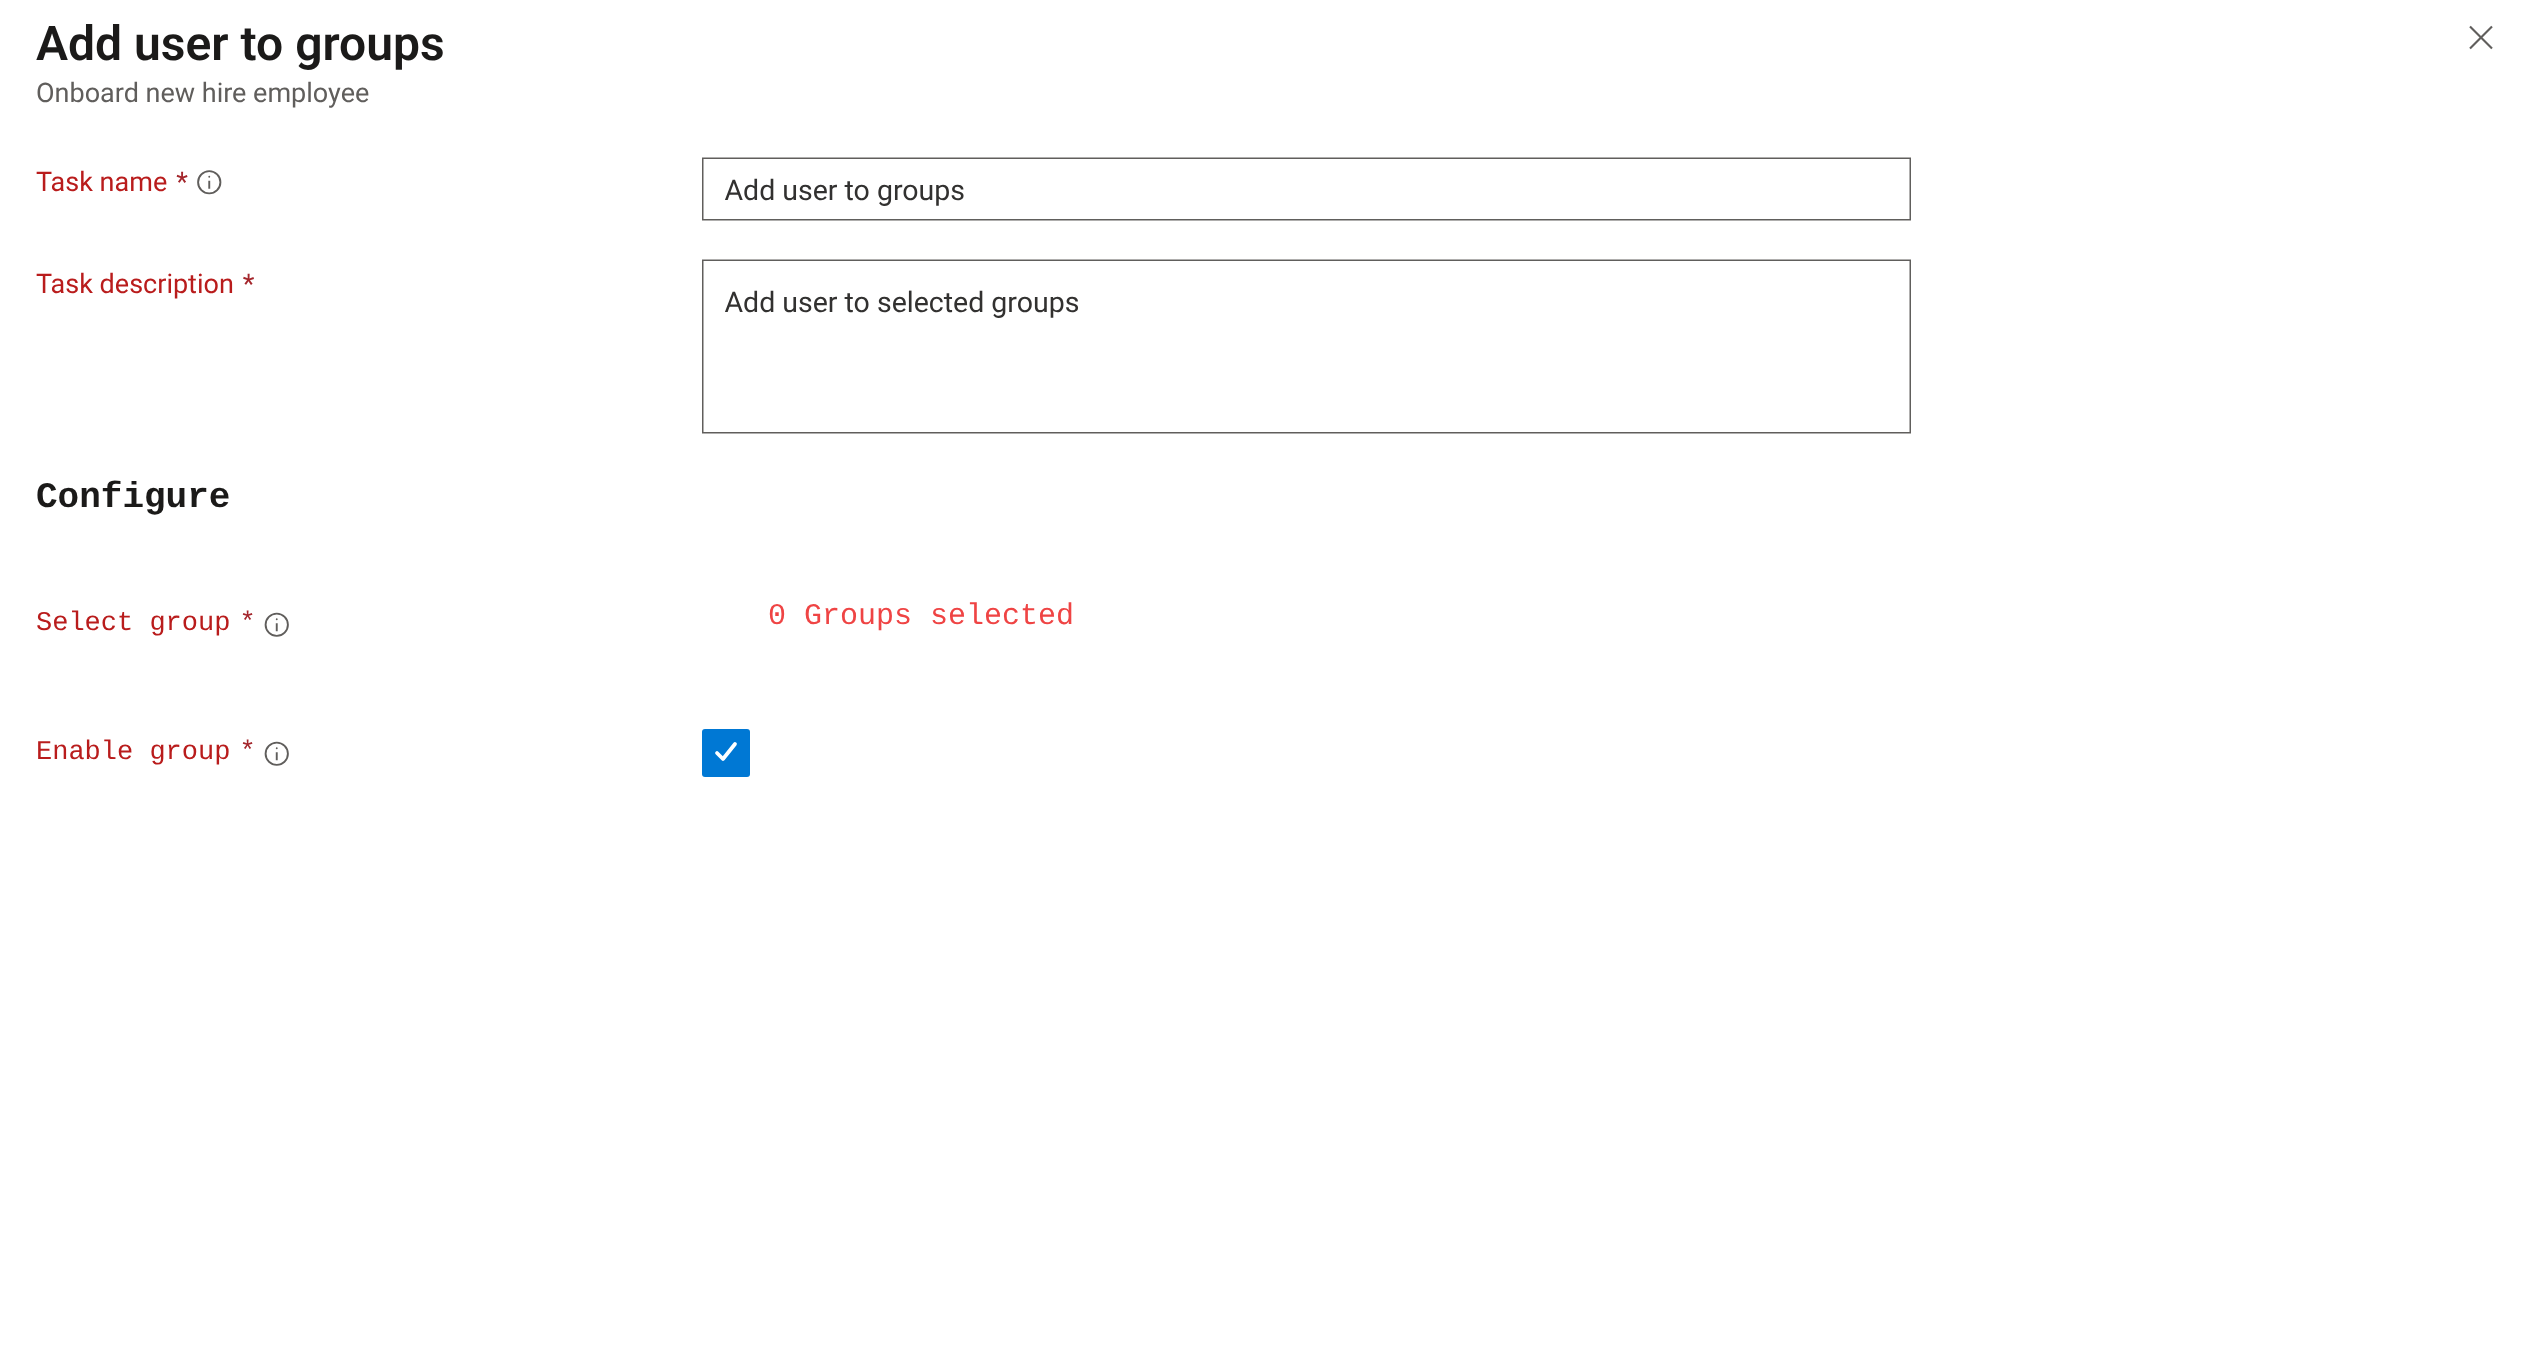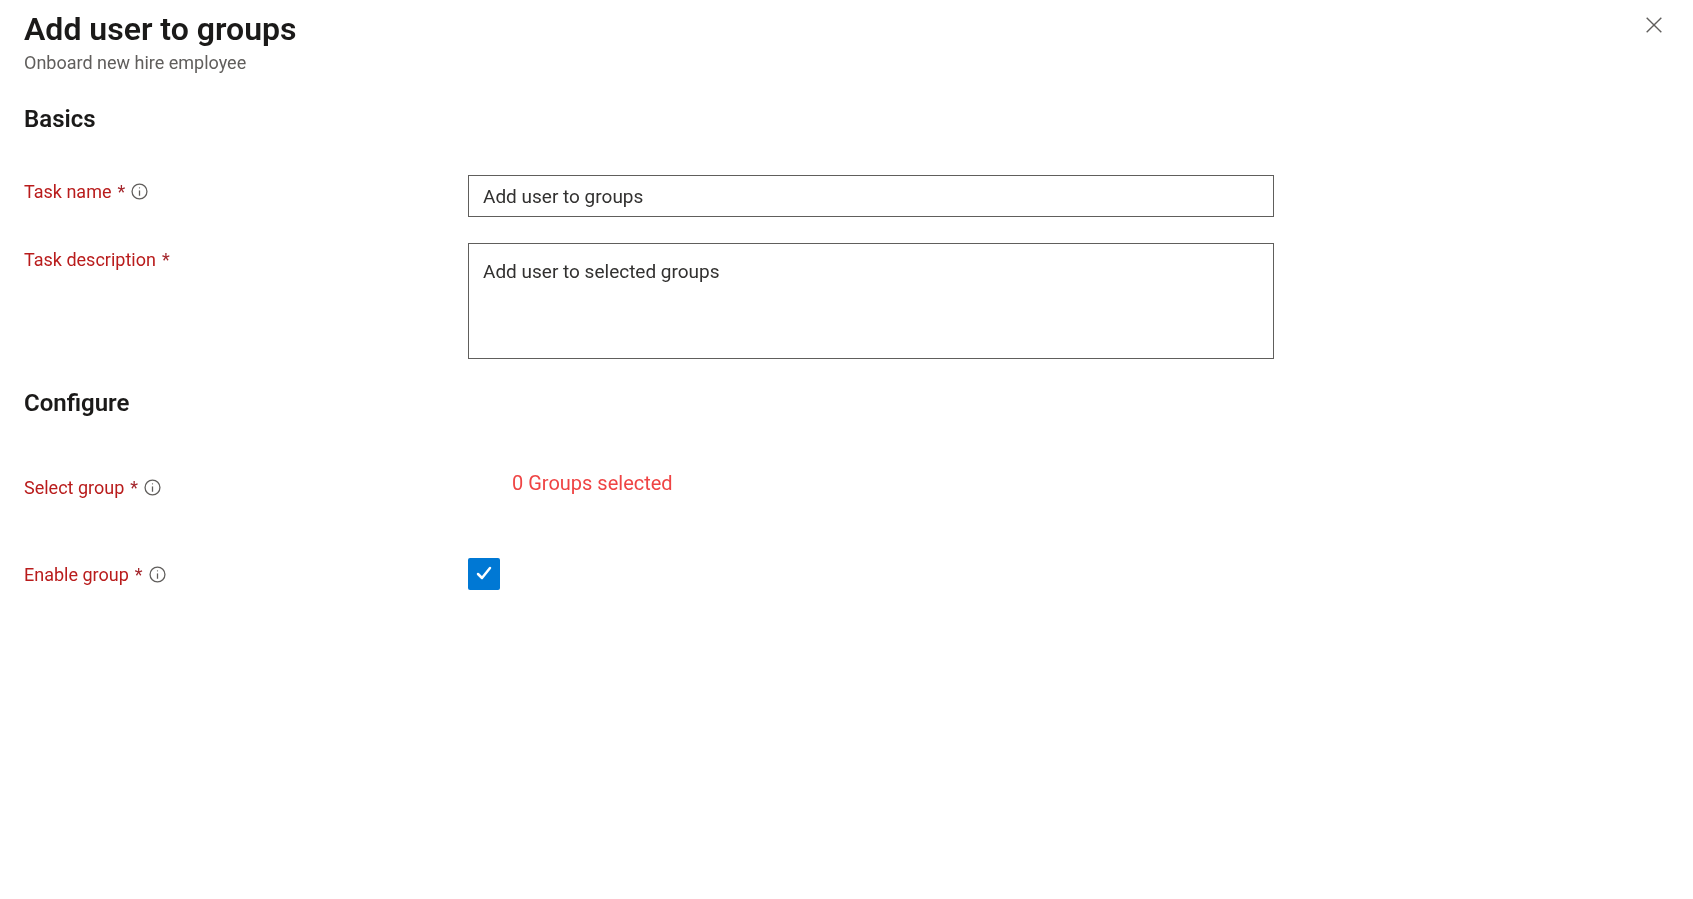--- a/index.html
+++ b/index.html
@@ -104,20 +104,21 @@
       border: 1px solid #605e5c;
       padding: 16px 14px;
       font-size: 19px;
       color: #323130;
       font-family: inherit;
       resize: none;
       outline: none;
     }
     .configure-section {
       margin-top: 12px;
+      font-family: Liberation Mono, monospace;
     }
     .configure-section .section-title {
       margin-bottom: 54px;
     }
     .link-text {
       font-size: 20px;
       color: #ef4444;
       cursor: pointer;
       text-decoration: none;
     }
@@ -158,21 +159,20 @@
     <span>
       <svg viewBox="0 0 24 24" fill="none" stroke="currentColor" stroke-width="1.5">
         <line x1="4" y1="4" x2="20" y2="20"></line>
         <line x1="20" y1="4" x2="4" y2="20"></line>
       </svg>
     </span>
   </button>
 </div>
 
 <div class="basics-section">
-  <h2 class="section-title">Basics</h2>
 
   <div class="form-row">
     <div class="form-label-wrap">
       <span class="form-label">Task name</span>
       <span class="required">*</span>
       <span class="info-icon">
         <svg viewBox="0 0 16 16" fill="none" stroke="currentColor" stroke-width="1.2">
           <circle cx="8" cy="8" r="7"></circle>
           <line x1="8" y1="7" x2="8" y2="12"></line>
           <circle cx="8" cy="4.5" r="0.6" fill="currentColor" stroke="none"></circle>

